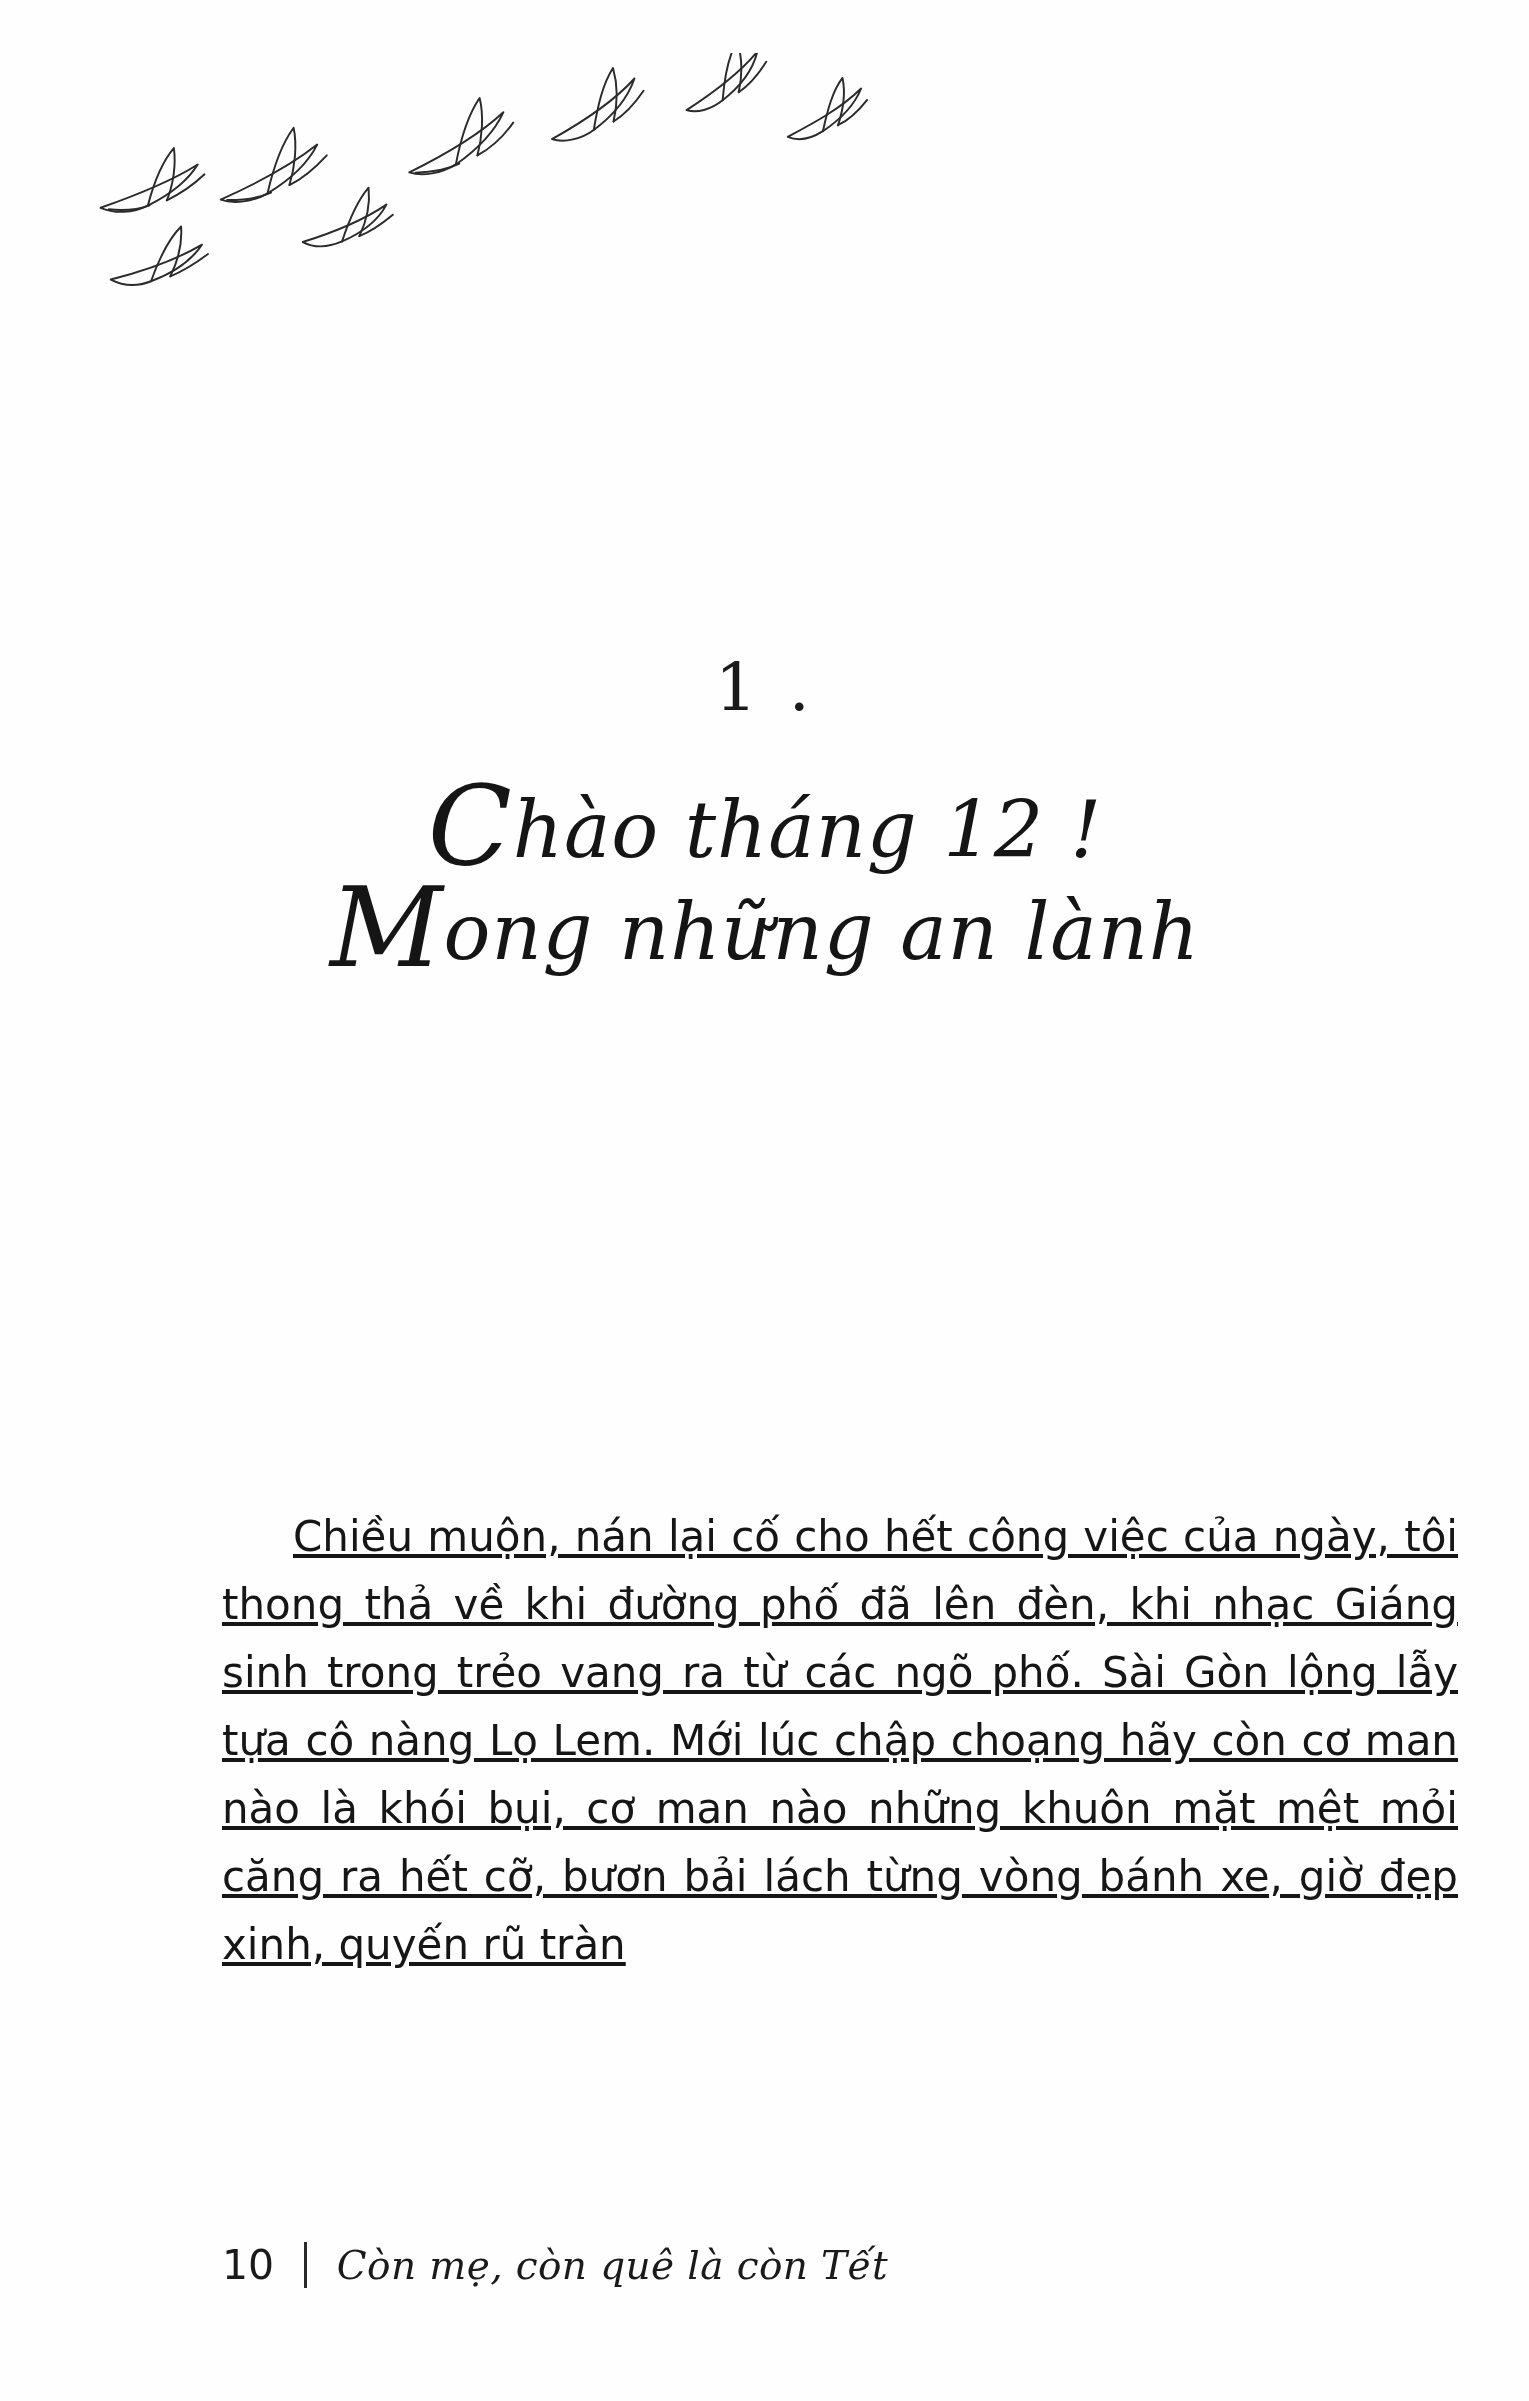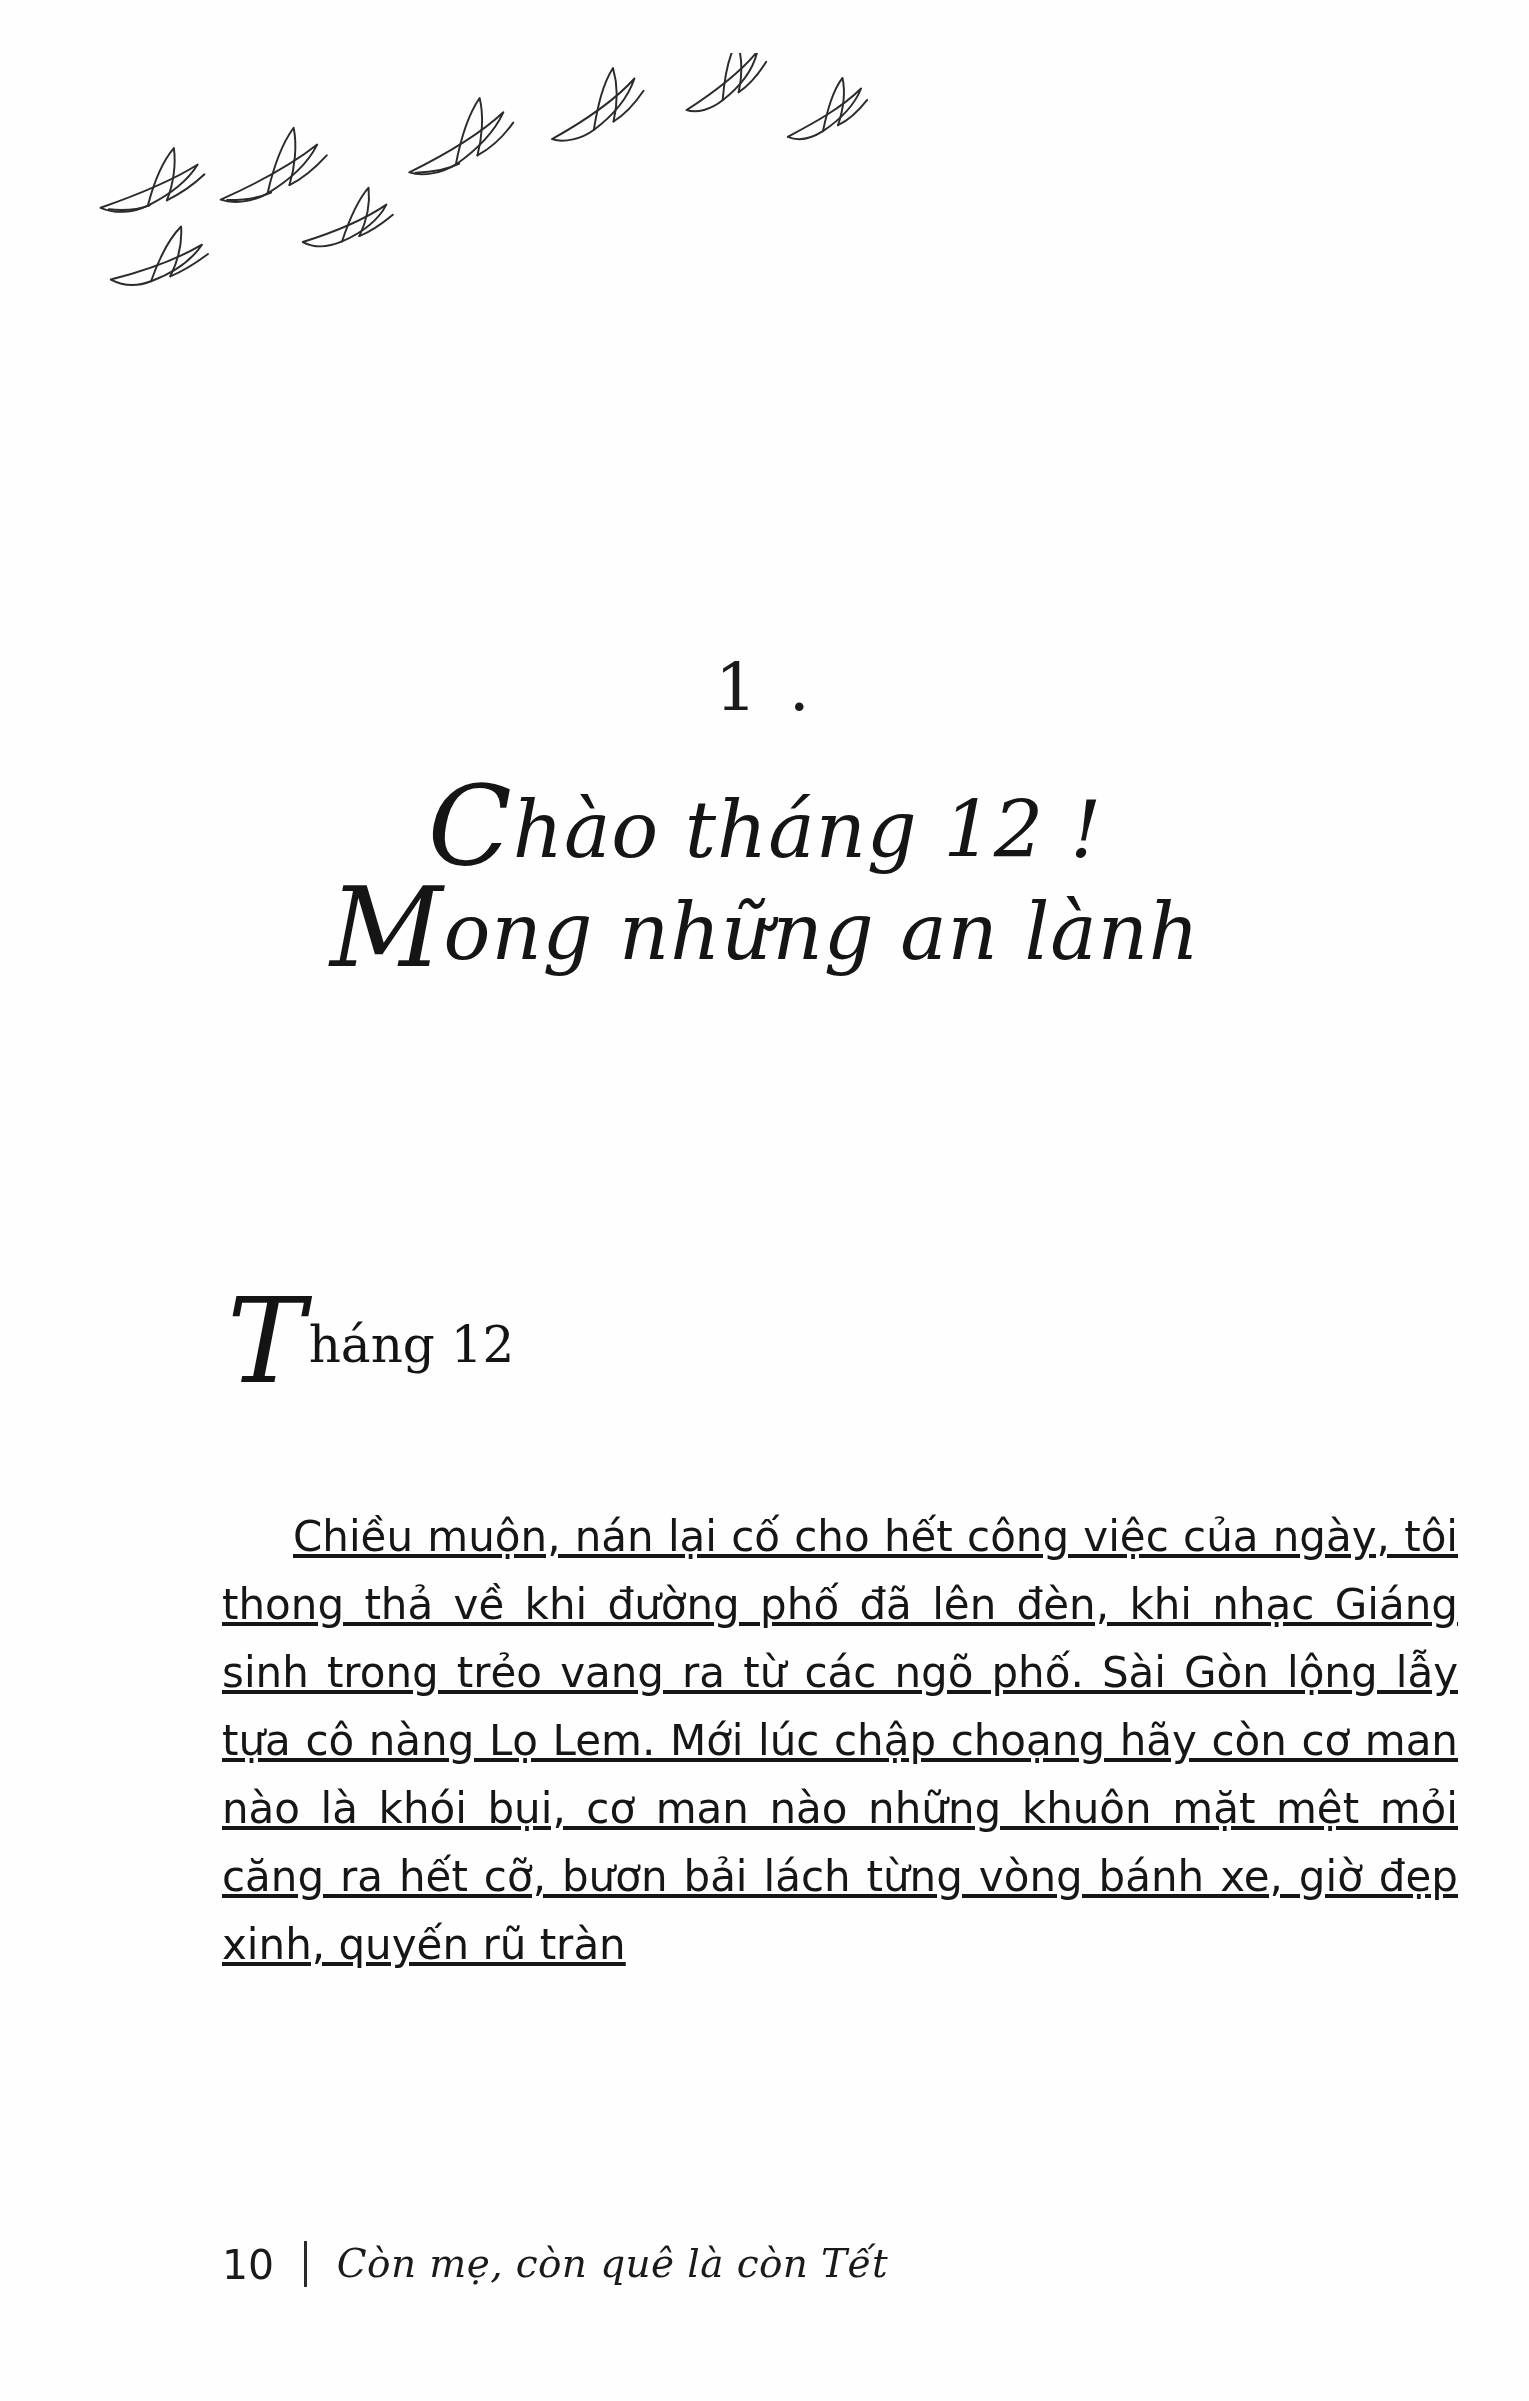--- a/index.html
+++ b/index.html
@@ -113,20 +113,21 @@
     margin: 0;
     text-indent: 71px;
   }
 
   
   .footer {
     position: absolute;
     left: 222px;
     top: 2241px;
     display: flex;
+    align-items: center;
     gap: 30px;
   }
   .footer .page-number {
     font-family: "DejaVu Sans", sans-serif;
     font-size: 41px;
     color: #1a1a1a;
   }
   .footer .divider {
     width: 2.7px;
     height: 46px;
@@ -201,23 +202,20 @@
     </svg>
   </div>
 
   <div class="chapter-number">1 .</div>
 
   <div class="chapter-title">
     <span class="line1"><span class="cap">C</span><span>hào tháng 12 !</span></span>
     <span class="line2"><span class="cap">M</span><span>ong những an lành</span></span>
   </div>
 
-  <div class="section-heading">
-    <span class="dropcap">T</span><span>háng 12</span>
-  </div>
 
   <div class="body-text">
     <p>Chiều muộn, nán lại cố cho hết công việc của ngày, tôi thong thả về khi đường phố đã lên đèn, khi nhạc Giáng sinh trong trẻo vang ra từ các ngõ phố. Sài Gòn lộng lẫy tựa cô nàng Lọ Lem. Mới lúc chập choạng hãy còn cơ man nào là khói bụi, cơ man nào những khuôn mặt mệt mỏi căng ra hết cỡ, bươn bải lách từng vòng bánh xe, giờ đẹp xinh, quyến rũ tràn</p>
   </div>
 
   <div class="footer">
     <span class="page-number">10</span>
     <span class="divider"></span>
     <span class="book-title">Còn mẹ, còn quê là còn Tết</span>
   </div>

